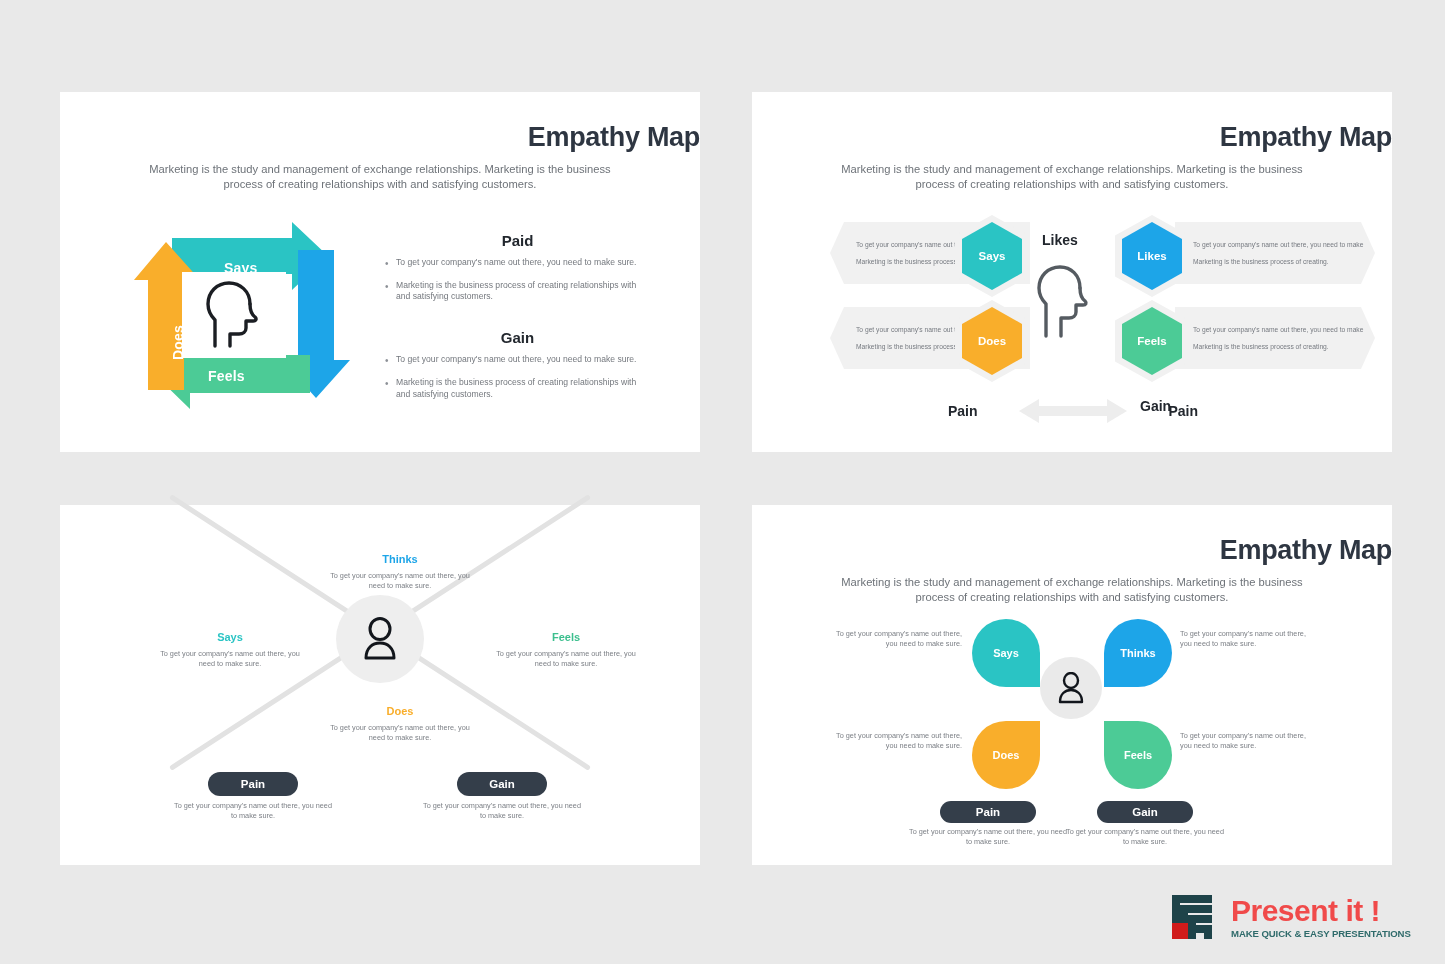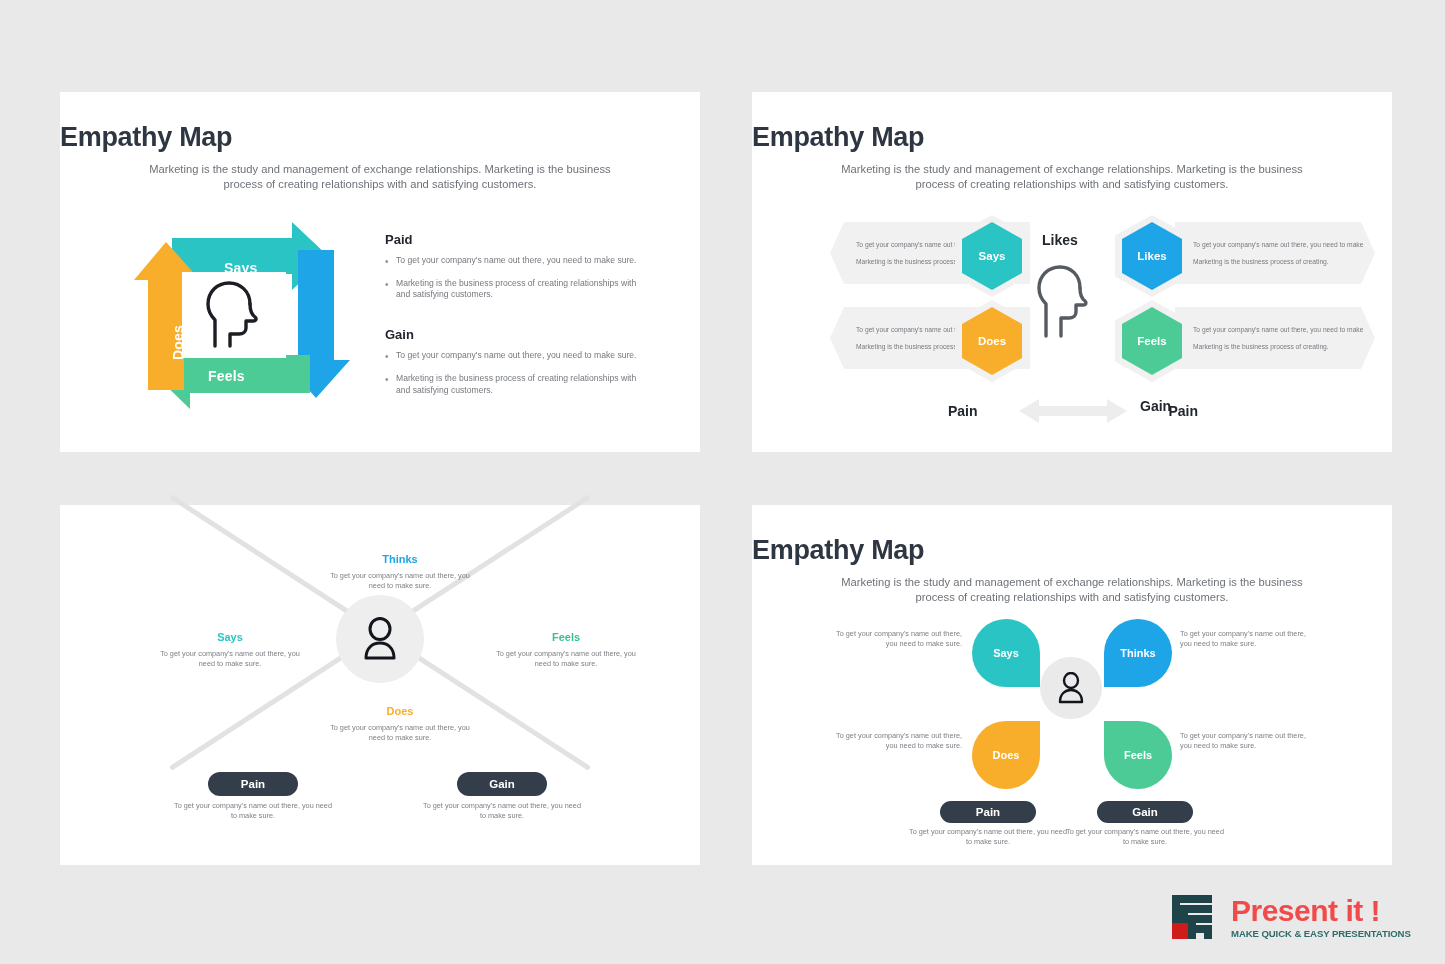--- a/index.html
+++ b/index.html
@@ -14,21 +14,21 @@
   .slide {
     position: absolute;
     background: #ffffff;
   }
   #slide1 { left: 60px;  top: 92px;  width: 640px; height: 360px; }
   #slide2 { left: 752px; top: 92px;  width: 640px; height: 360px; }
   #slide3 { left: 60px;  top: 505px; width: 640px; height: 360px; }
   #slide4 { left: 752px; top: 505px; width: 640px; height: 360px; }
 
   .title {
-    text-align: left;
+    text-align: right;
     font-size: 27px;
     font-weight: bold;
     color: #2e3642;
     letter-spacing: -0.3px;
     margin-top: 30px;
   }
   .subtitle {
     text-align: center;
     font-size: 11.2px;
     color: #6d7278;
@@ -43,21 +43,21 @@
   .aw-label {
     position: absolute; color: #fff; font-weight: bold; font-size: 14px;
     letter-spacing: .2px;
   }
   .lab-says  { left: 92px;  top: 40px; }
   .lab-likes { left: 152px; top: 92px; transform: rotate(90deg); transform-origin: left top; }
   .lab-does  { left: 38px;  top: 140px; transform: rotate(-90deg); transform-origin: left top; }
   .lab-feels { left: 76px;  top: 148px; }
 
   .bullets { position: absolute; left: 325px; top: 140px; width: 265px; }
-  .bl-head { font-size: 13px; font-weight: bold; color: #22272e; margin-bottom: 8px; }
+  .bl-head { font-size: 15px; font-weight: bold; color: #22272e; margin-bottom: 8px; text-align: center; }
   .bl-head.second { margin-top: 26px; }
   .bl-item { display: flex; margin-bottom: 9px; }
   .bl-dot { color: #8d9197; font-size: 10px; line-height: 1.35; width: 11px; flex: none; }
   .bl-txt { font-size: 8.6px; color: #74787e; line-height: 1.38; }
 
   
   .hexwrap { position: absolute; left: 0; top: 0; width: 640px; height: 360px; }
   .banner {
     position: absolute; width: 200px; height: 62px;
     background: #f1f1f1; display: flex; align-items: center;

